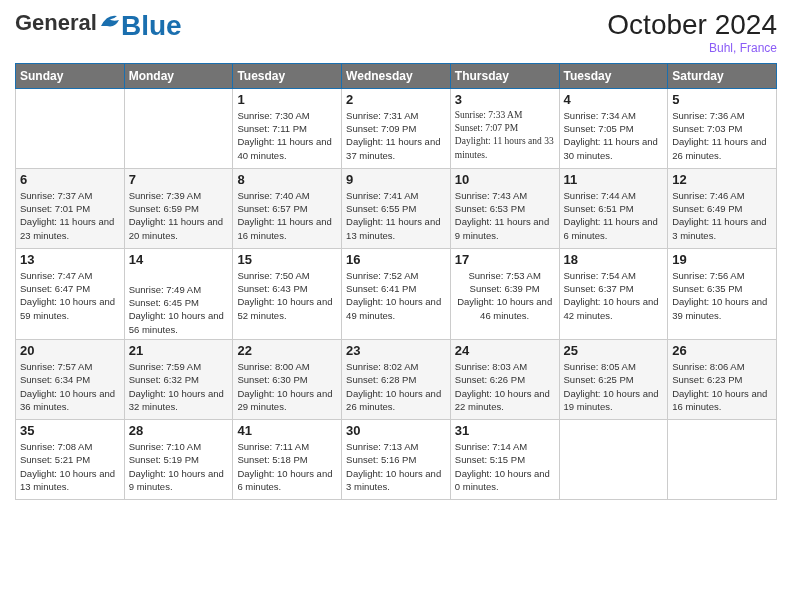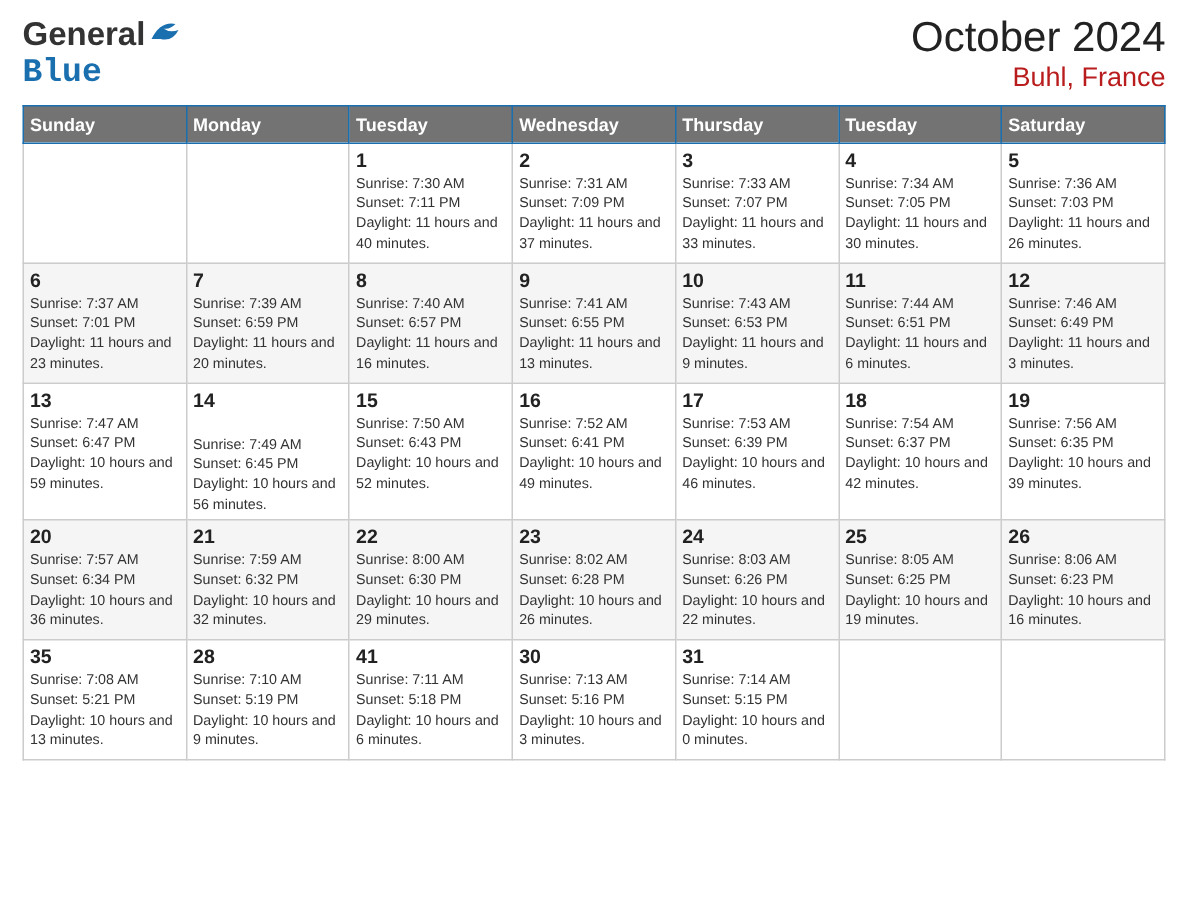--- a/index.html
+++ b/index.html
@@ -17,39 +17,39 @@
       padding: 10px 15px 10px 15px;
     }
     .header {
       display: flex;
       justify-content: space-between;
       align-items: flex-start;
       margin-bottom: 8px;
     }
     .logo {
       display: flex;
-      flex-direction: column;
+      flex-direction: row;
       align-items: flex-start;
     }
     .logo-line {
       display: flex;
       align-items: center;
     }
     .title-area {
       text-align: right;
     }
     .month-title {
       font-size: 28px;
       font-weight: normal;
       color: #222;
       line-height: 1.1;
     }
     .location {
-      font-size: 18px;
-      color: #b91c1c;
+      font-size: 12px;
+      color: #8b5cf6;
     }
     .calendar {
       width: 100%;
       border-collapse: collapse;
       table-layout: fixed;
     }
     .calendar th {
       background: #737373;
       color: #fff;
       font-size: 12px;
@@ -92,21 +92,21 @@
 <div class="page">
   <div class="header">
     <div class="logo">
       <div class="logo-line">
         <span style="font-size:22px;font-weight:bold;color:#333;">General</span>
         <svg width="22" height="18" viewBox="0 0 22 18" style="margin-left:2px;margin-top:-4px;">
           <path d="M2,14 Q8,2 18,4 Q14,8 10,7 Q14,10 20,8 Q16,16 8,14 Z" fill="#1a6faf"></path>
         </svg>
       </div>
       <div>
-        <span style="font-size:22px;font-weight:bold;color:#1a6faf;margin-left:0;font-family:Liberation Mono, monospace;">Blue</span>
+        <span style="font-size:28px;font-weight:bold;color:#1a6faf;margin-left:0;">Blue</span>
       </div>
     </div>
     <div class="title-area">
       <div class="month-title">October 2024</div>
       <div class="location">Buhl, France</div>
     </div>
   </div>
 
   <table class="calendar">
     <thead>
@@ -131,21 +131,21 @@
 Daylight: 11 hours and 40 minutes.</div>
           </td>
           <td>
             <span class="day-num">2</span>
             <div class="day-info" style="white-space: pre-line;">Sunrise: 7:31 AM
 Sunset: 7:09 PM
 Daylight: 11 hours and 37 minutes.</div>
           </td>
           <td>
             <span class="day-num">3</span>
-            <div class="day-info" style="white-space: pre-line;">Sunrise: 7:33 AM
+            <div class="day-info" style="white-space: pre-line; font-family: Liberation Serif, serif;">Sunrise: 7:33 AM
 Sunset: 7:07 PM
 Daylight: 11 hours and 33 minutes.</div>
           </td>
           <td>
             <span class="day-num">4</span>
             <div class="day-info" style="white-space: pre-line;">Sunrise: 7:34 AM
 Sunset: 7:05 PM
 Daylight: 11 hours and 30 minutes.</div>
           </td>
           <td>
@@ -219,21 +219,21 @@
 Daylight: 10 hours and 52 minutes.</div>
           </td>
           <td>
             <span class="day-num">16</span>
             <div class="day-info" style="white-space: pre-line;">Sunrise: 7:52 AM
 Sunset: 6:41 PM
 Daylight: 10 hours and 49 minutes.</div>
           </td>
           <td>
             <span class="day-num">17</span>
-            <div class="day-info" style="white-space: pre-line;">Sunrise: 7:53 AM
+            <div class="day-info" style="white-space: pre-line; text-align: center;">Sunrise: 7:53 AM
 Sunset: 6:39 PM
 Daylight: 10 hours and 46 minutes.</div>
           </td>
           <td>
             <span class="day-num">18</span>
             <div class="day-info" style="white-space: pre-line;">Sunrise: 7:54 AM
 Sunset: 6:37 PM
 Daylight: 10 hours and 42 minutes.</div>
           </td>
           <td>

